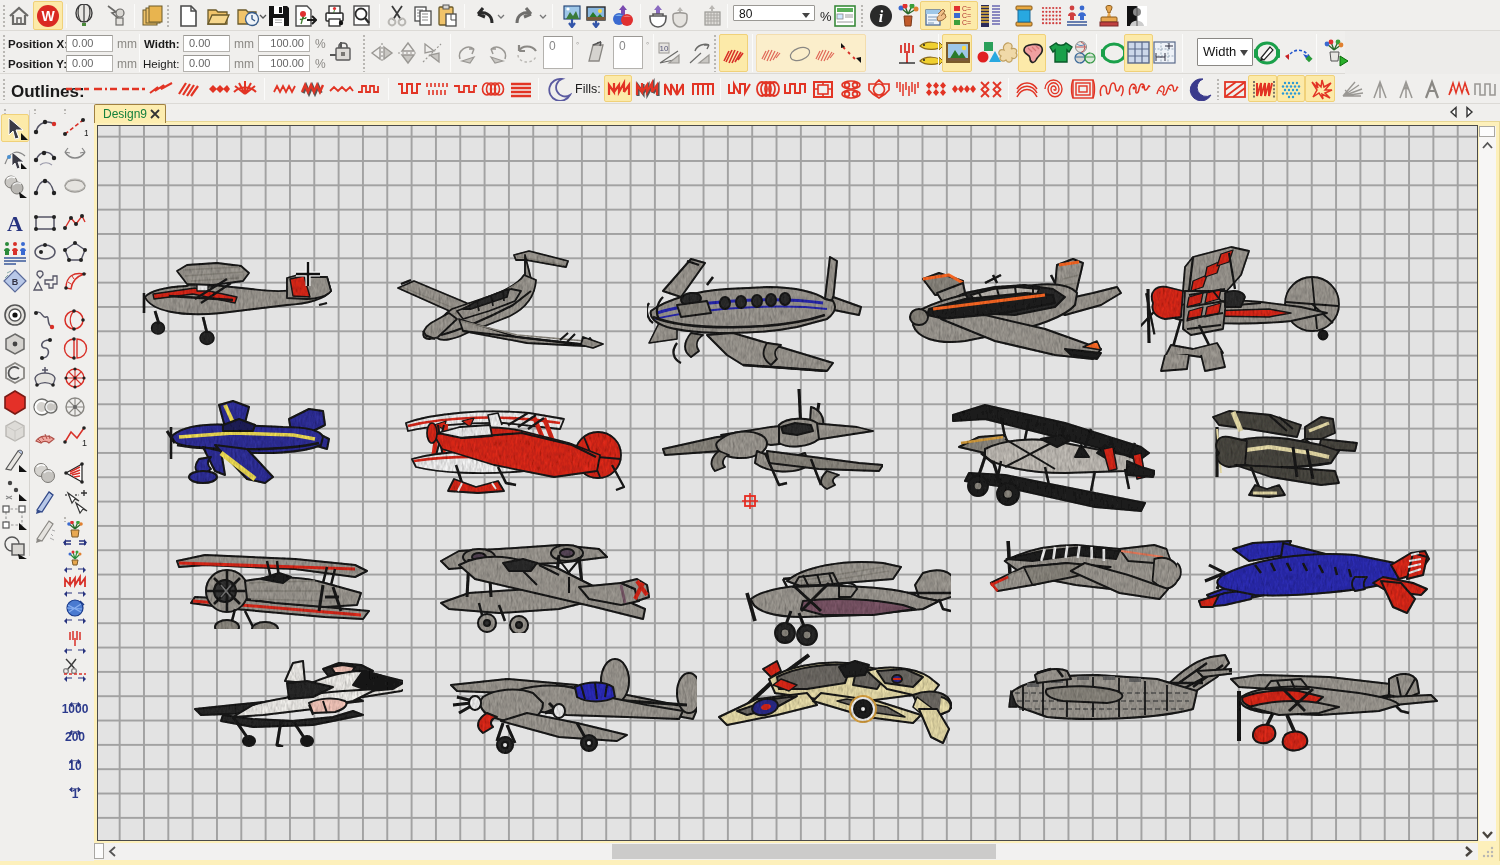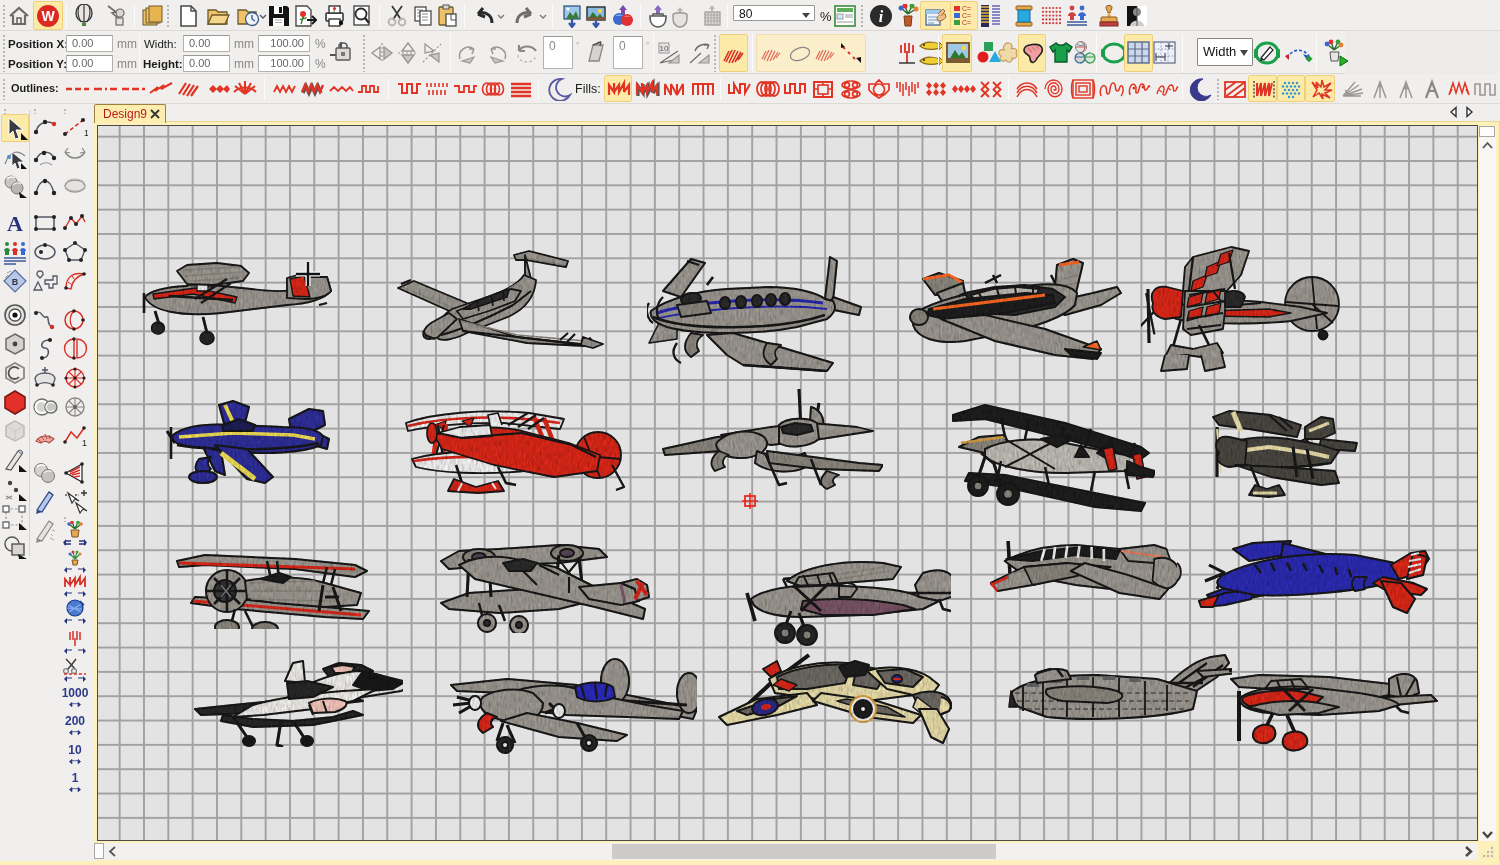--- a/index.html
+++ b/index.html
@@ -3,21 +3,21 @@
 <meta charset="utf-8">
 <style>
 * { margin:0; padding:0; box-sizing:border-box; }
 html,body { width:1500px; height:865px; overflow:hidden; font-family:"Liberation Sans", sans-serif; background:#f0efed; }
 #app { position:relative; width:1500px; height:865px; }
 .abs { position:absolute; }
 .sep { position:absolute; width:1px; background:#c9c7c3; border-right:1px solid #fbfbfa; }
 .dots { position:absolute; width:4px; background-image:radial-gradient(circle, #b9b7b3 34%, transparent 40%); background-size:4px 4px; }
 .inp { position:absolute; background:#fff; border:1px solid #b4b2ae; border-top-color:#9a9894; font-size:12px; color:#666; padding:1px 5px; border-radius:1px; }
 .lbl { position:absolute; font-size:12px; color:#1a1a1a; white-space:nowrap; }
-.num { position:absolute; font-weight:bold; color:#2b3a8c; font-size:12px; text-align:center; }
+.num { position:absolute; font-weight:bold; color:#2b3a8c; font-size:12px; text-align:center;margin-top:16px; }
 </style>
 </head>
 <body>
 <div id="app">
 
 <div class="abs" style="left:0;top:0;width:1500px;height:31px;background:#f0efed;border-bottom:1px solid #dcdad6"></div>
 <div class="abs" style="left:0;top:31px;width:1345px;height:43px;background:#f0efed;border-bottom:1px solid #dcdad6"></div>
 <div class="abs" style="left:1345px;top:31px;width:155px;height:43px;background:#edecea"></div>
 <div class="abs" style="left:0;top:74px;width:1500px;height:30px;background:#f0efed;border-bottom:1px solid #dcdad6"></div>
 <div class="abs" style="left:0;top:104px;width:1500px;height:21px;background:#f0efed"></div>
@@ -266,22 +266,22 @@
       <path d="M12 2 V22" stroke="#555" stroke-width="1"></path>
     </svg>
 <div class="dots" style="left:2px;top:34px;height:38px"></div>
     <div class="lbl" style="left:8px;top:38px;font-weight:bold;font-size:11.5px">Position X:</div>
     <div class="lbl" style="left:8px;top:58px;font-weight:bold;font-size:11.5px">Position Y:</div>
     <div class="inp" style="left:66px;top:35px;width:47px;height:17px;font-size:11px">0.00</div>
     <div class="inp" style="left:66px;top:55px;width:47px;height:17px;font-size:11px">0.00</div>
     <div class="lbl" style="left:117px;top:37px;color:#8a8884">mm</div>
     <div class="lbl" style="left:117px;top:57px;color:#8a8884">mm</div>
     <div class="sep" style="left:139px;top:34px;height:38px"></div>
-    <div class="lbl" style="left:144px;top:38px;font-weight:normal;font-size:11.5px">Width:</div>
-    <div class="lbl" style="left:143px;top:58px;font-weight:bold;font-size:11.5px">Height:</div>
+    <div class="lbl" style="left:144px;top:38px;font-weight:bold;font-size:11.5px">Width:</div>
+    <div class="lbl" style="left:143px;top:58px;font-weight:normal;font-size:11.5px">Height:</div>
     <div class="inp" style="left:183px;top:35px;width:47px;height:17px;font-size:11px">0.00</div>
     <div class="inp" style="left:183px;top:55px;width:47px;height:17px;font-size:11px">0.00</div>
     <div class="lbl" style="left:234px;top:37px;color:#8a8884">mm</div>
     <div class="lbl" style="left:234px;top:57px;color:#8a8884">mm</div>
     <div class="inp" style="left:258px;top:35px;width:52px;height:17px;font-size:11px;text-align:right">100.00</div>
     <div class="inp" style="left:258px;top:55px;width:52px;height:17px;font-size:11px;text-align:right">100.00</div>
     <div class="lbl" style="left:315px;top:37px;color:#8a8884">%</div>
     <div class="lbl" style="left:315px;top:57px;color:#8a8884">%</div>
     <svg class="abs" style="left:328px;top:40px" width="26" height="26" viewBox="0 0 26 26">
       <rect x="2" y="14" width="12" height="2" fill="#555"></rect>
@@ -454,21 +454,21 @@
     <svg class="abs" style="left:1320px;top:38px" width="30" height="30" viewBox="0 0 30 30">
       <path d="M14 12 L7 6 M14 12 L11 4 M14 12 L18 4 M14 12 L21 7" stroke="#2a6a2a" stroke-width="1.3"></path>
       <circle cx="7" cy="6" r="2.4" fill="#3a6ad0"></circle>
       <circle cx="11" cy="4" r="2.4" fill="#e03030"></circle>
       <circle cx="18" cy="4" r="2.4" fill="#3aa03a"></circle>
       <circle cx="21" cy="7" r="2.4" fill="#e08030"></circle>
       <path d="M10 14 H19 L18 23 H11 Z" fill="#e8e6e2" stroke="#555" stroke-width="1"></path>
       <path d="M20 18 L28 23 L20 28 Z" fill="#2ab02a" stroke="#0a6a0a" stroke-width="1"></path>
     </svg>
 <div class="dots" style="left:2px;top:78px;height:22px"></div>
-    <div class="lbl" style="left:11px;top:82px;font-weight:bold;font-size:11px">Outlines:</div>
+    <div class="lbl" style="left:11px;top:82px;font-weight:bold;font-size:17px">Outlines:</div>
     <svg class="abs" style="left:64px;top:78px" width="26" height="22" viewBox="0 0 26 22">
       <path d="M2 11 H8 M11 11 H17 M20 11 H25" stroke="#e23424" stroke-width="2.6"></path>
     </svg>
     <svg class="abs" style="left:92px;top:78px" width="26" height="22" viewBox="0 0 26 22">
       <path d="M2 11 H10 M13 11 H15 M18 11 H25" stroke="#e23424" stroke-width="2.6"></path>
     </svg>
     <svg class="abs" style="left:120px;top:78px" width="26" height="22" viewBox="0 0 26 22">
       <path d="M2 11 H9 M12 11 H19 M22 11 H25" stroke="#e23424" stroke-width="2.6"></path>
     </svg>
     <svg class="abs" style="left:148px;top:78px" width="26" height="22" viewBox="0 0 26 22">
@@ -697,21 +697,21 @@
       <path d="M6 20 L12 4 L18 20 M9 13 H15" stroke="#8a8884" stroke-width="2.2" fill="none"></path>
     </svg>
     <svg class="abs" style="left:1446px;top:78px" width="26" height="22" viewBox="0 0 26 22">
       <path d="M3 17 L7 5 L10 15 L13 5 L16 15 L19 5 L23 17 M3 17 L6 11 M23 17 L20 11" stroke="#e23424" stroke-width="1.5" fill="none"></path>
     </svg>
     <svg class="abs" style="left:1472px;top:78px" width="26" height="22" viewBox="0 0 26 22">
       <path d="M3 17 V6 H8 V17 H13 V6 H18 V17 H23 V6" stroke="#9a9894" stroke-width="1.6" fill="none"></path>
     </svg>
 <div class="abs" style="left:89px;top:121px;width:1411px;height:744px;background:#fdf0bb;border:1px solid #e8d795"></div>
 <div class="abs" style="left:94px;top:104px;width:72px;height:19px;background:#fdedaf;border:1px solid #a08040;border-bottom:none;border-radius:2px 2px 0 0"></div>
-<div class="lbl" style="left:103px;top:107px;font-size:12px;color:#b91c1c">Design9</div>
+<div class="lbl" style="left:103px;top:107px;font-size:12px;color:#15803d">Design9</div>
 <svg class="abs" style="left:150px;top:109px" width="10" height="10" viewBox="0 0 10 10">
       <path d="M1 1 L9 9 M9 1 L1 9" stroke="#333" stroke-width="1.8"></path>
     </svg>
 <svg class="abs" style="left:1448px;top:106px" width="12" height="12" viewBox="0 0 12 12">
       <path d="M8 1.5 L3 6 L8 10.5 Z" fill="#fff" stroke="#333" stroke-width="1.4"></path>
     </svg>
 <svg class="abs" style="left:1463px;top:106px" width="12" height="12" viewBox="0 0 12 12">
       <path d="M4 1.5 L9 6 L4 10.5 Z" fill="#fff" stroke="#333" stroke-width="1.4"></path>
     </svg>
 <div class="abs" style="left:0;top:104px;width:94px;height:761px;background:#f0efed"></div>

